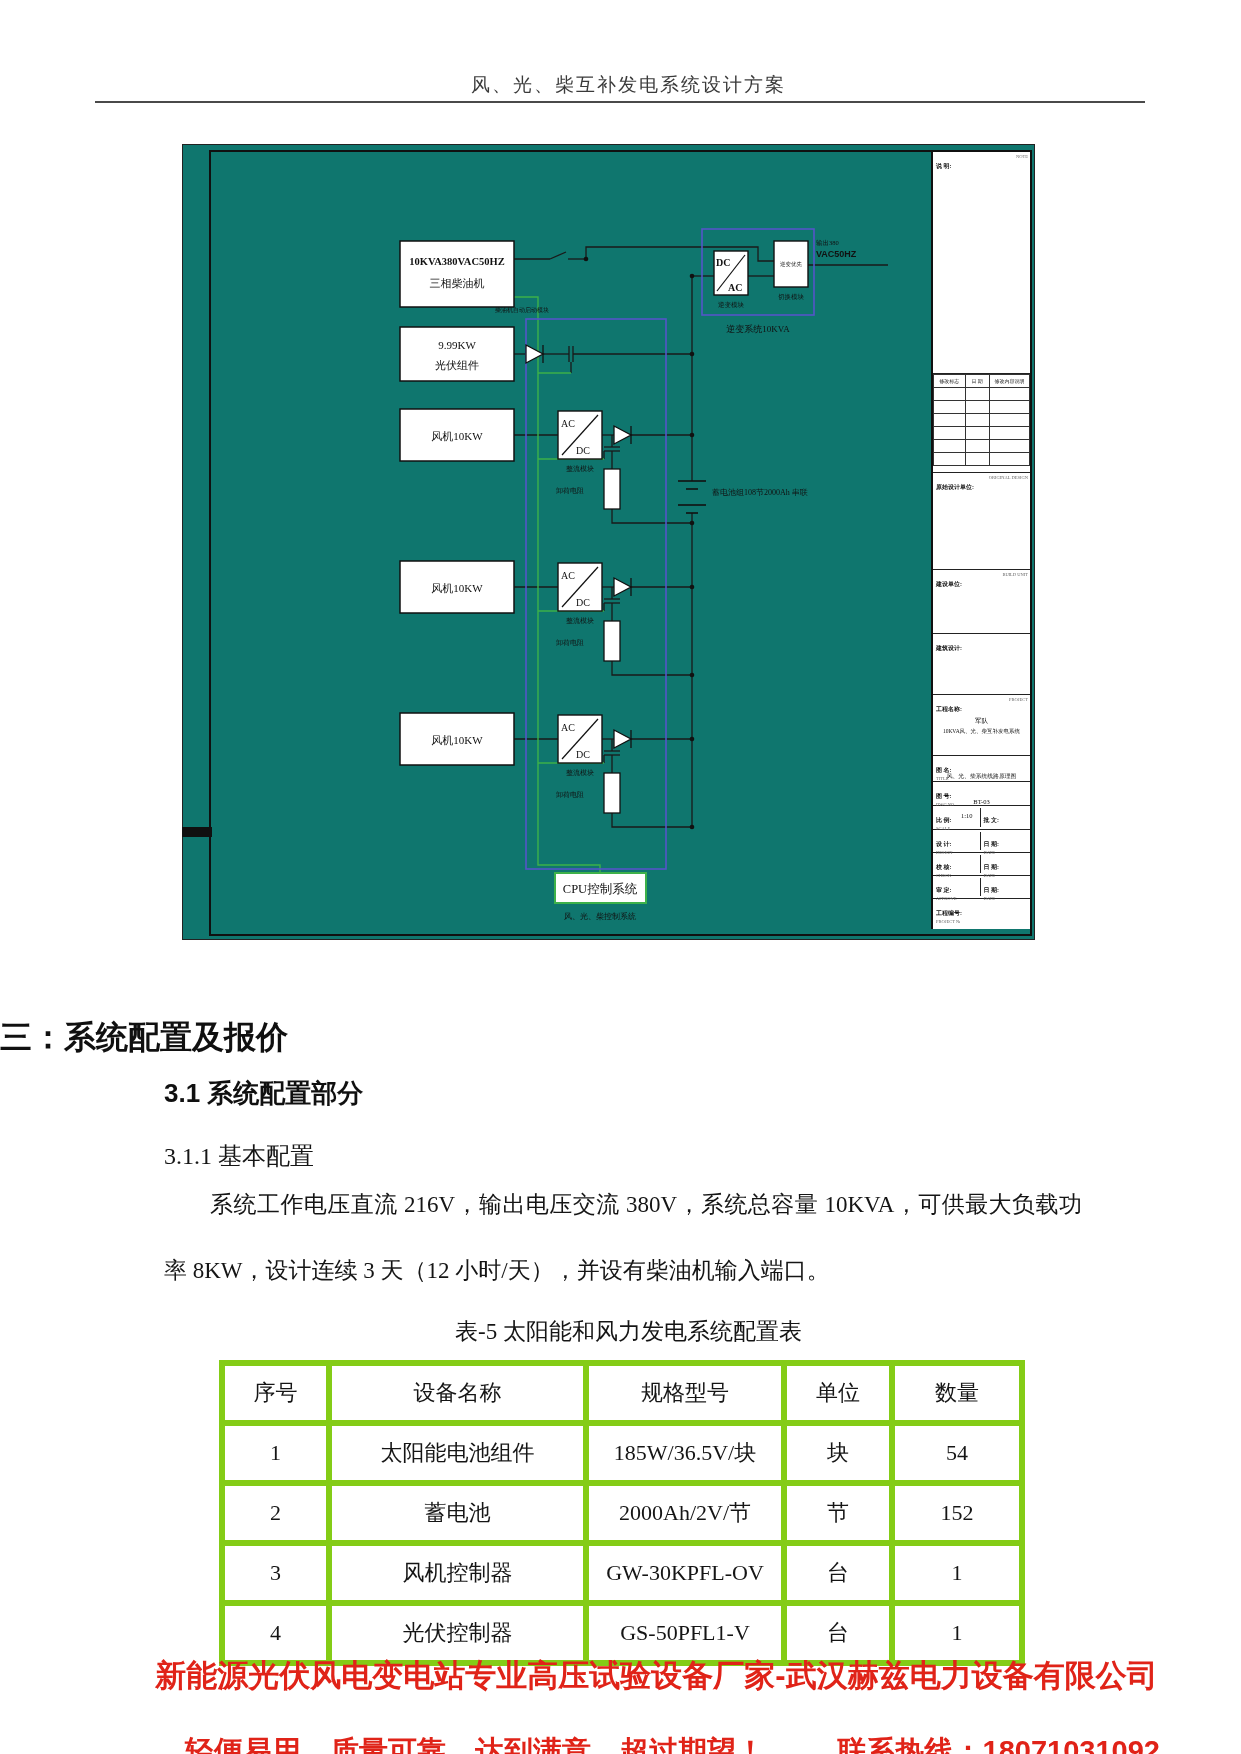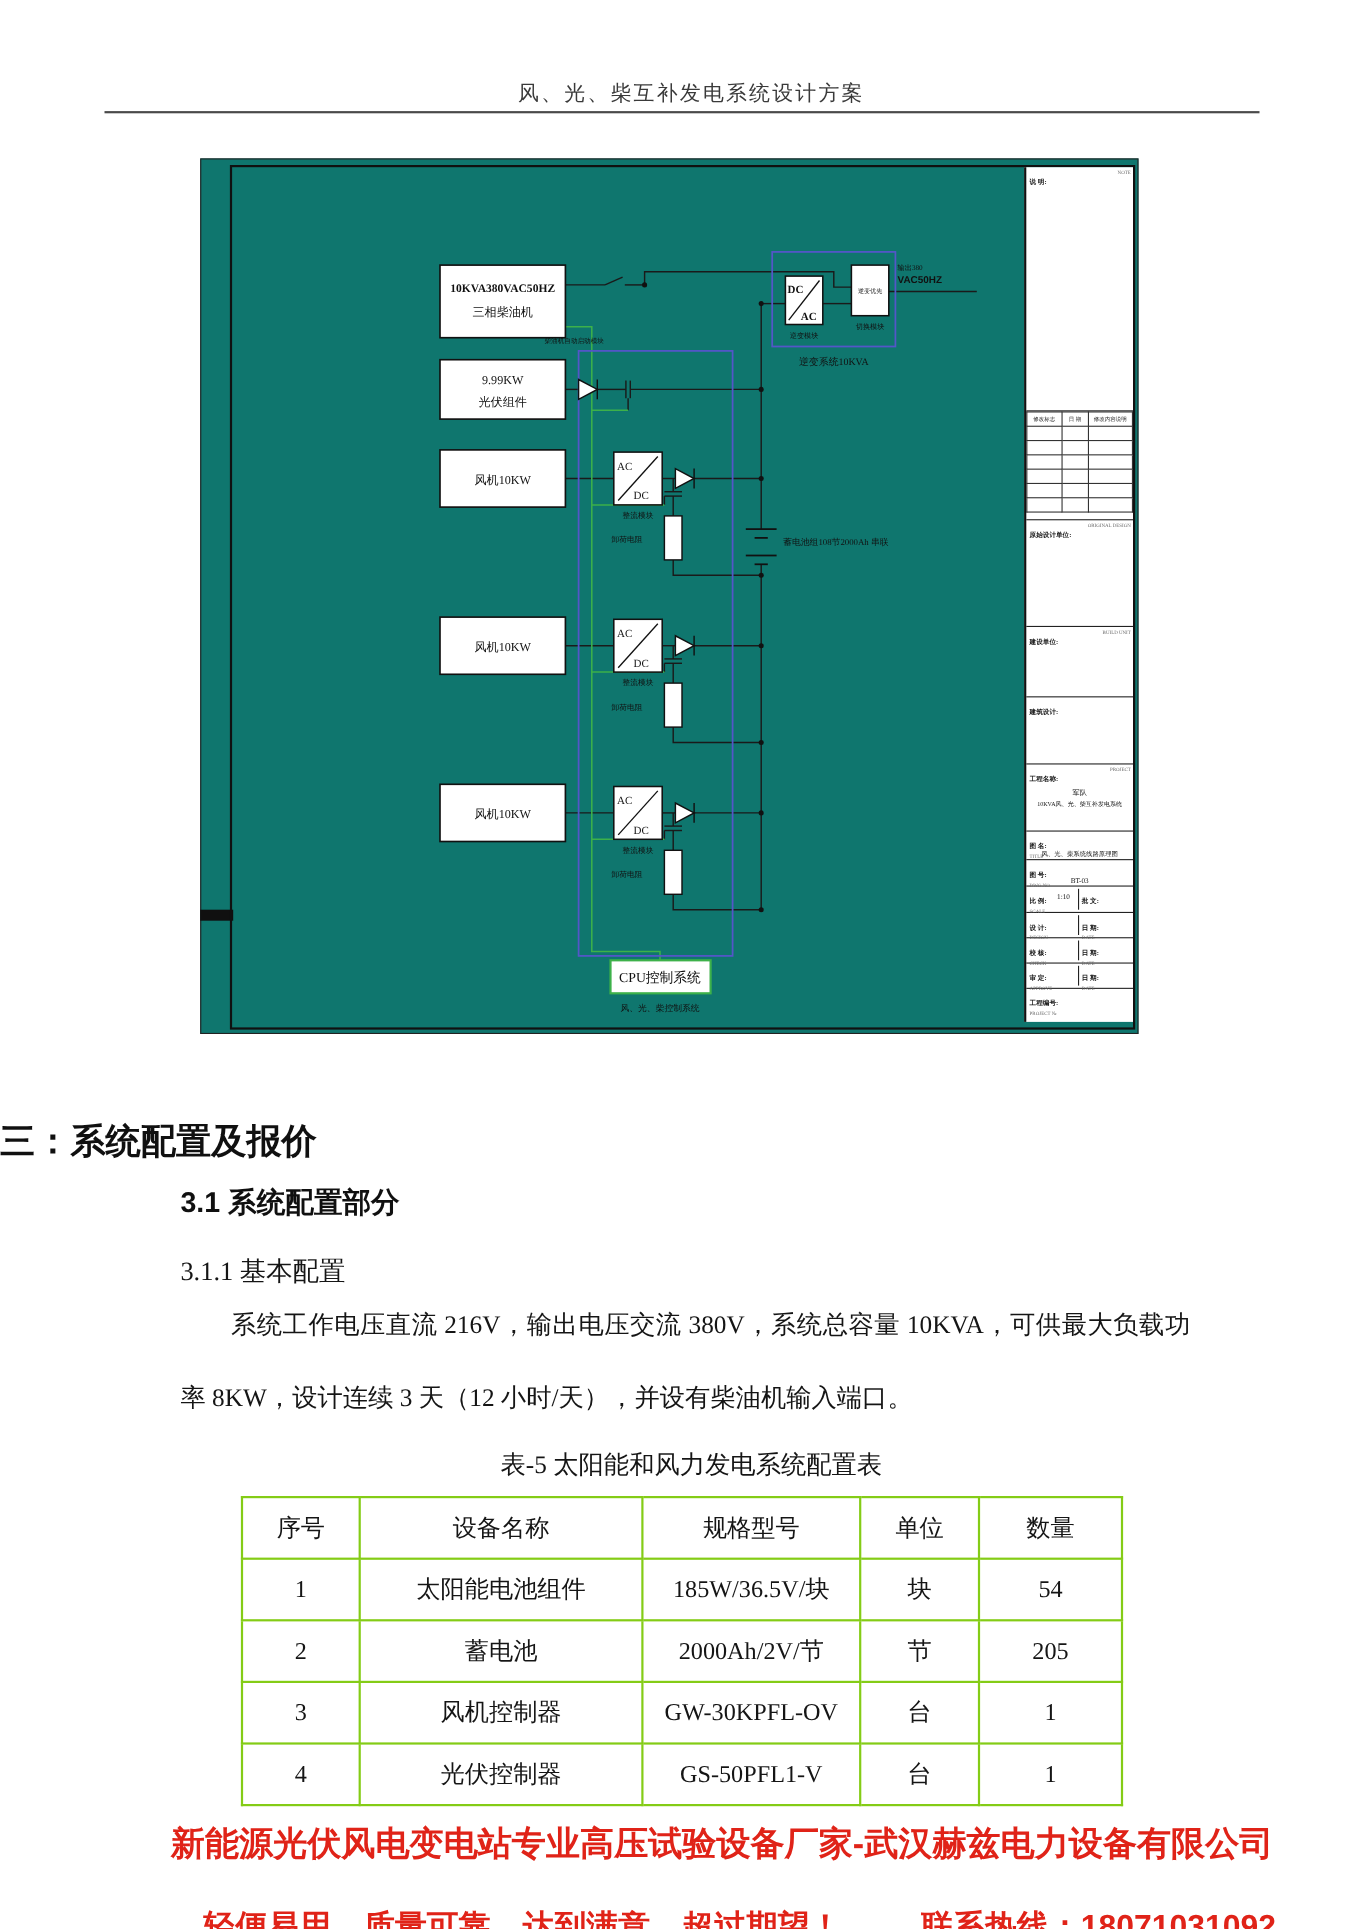--- a/index.html
+++ b/index.html
@@ -33,21 +33,21 @@
   .chapter{position:absolute;top:1016px;left:0;width:100%;text-align:left;
            font-family:"Liberation Sans",sans-serif;font-weight:bold;font-size:32px;color:#101010;}
   .h31{position:absolute;top:1076px;left:164px;font-family:"Liberation Sans",sans-serif;
        font-weight:bold;font-size:26px;color:#101010;}
   .h311{position:absolute;top:1140px;left:164px;font-size:24px;color:#151515;}
   .para{position:absolute;top:1172px;left:164px;width:918px;font-size:23px;line-height:66px;
         text-align:justify;text-indent:2em;color:#151515;}
   .tab-cap{position:absolute;top:1316px;left:0;width:100%;text-align:center;font-size:23px;color:#151515;}
   
   .cfg{position:absolute;top:1360px;left:219px;border-collapse:collapse;table-layout:fixed;background:#fff;}
-  .cfg th,.cfg td{border:2px solid #84cc16;font-weight:normal;font-size:22px;text-align:center;
+  .cfg th,.cfg td{border:6px solid #84cc16;font-weight:normal;font-size:22px;text-align:center;
                   height:54px;padding:0;color:#151515;font-family:"Liberation Serif",serif;}
   
   .foot1{position:absolute;top:1655px;left:0;width:100%;text-align:center;
          font-family:"Liberation Sans",sans-serif;font-weight:bold;font-size:31px;margin-left:28px;}
   .foot2{position:absolute;top:1708px;left:185px;width:975px;display:flex;justify-content:space-between;
          font-family:"Liberation Sans",sans-serif;font-weight:bold;font-size:29px;margin-top:24px;}
   
   svg text{font-family:"Liberation Serif",serif;fill:#111;}
   .lat{font-family:"Liberation Sans",sans-serif;font-weight:bold;}
 </style>
@@ -385,21 +385,21 @@
       <td>太阳能电池组件</td>
       <td>185W/36.5V/块</td>
       <td>块</td>
       <td>54</td>
     </tr>
     <tr>
       <td>2</td>
       <td>蓄电池</td>
       <td>2000Ah/2V/节</td>
       <td>节</td>
-      <td>205</td>
+      <td>152</td>
     </tr>
     <tr>
       <td>3</td>
       <td>风机控制器</td>
       <td>GW-30KPFL-OV</td>
       <td>台</td>
       <td>1</td>
     </tr>
     <tr>
       <td>4</td>

